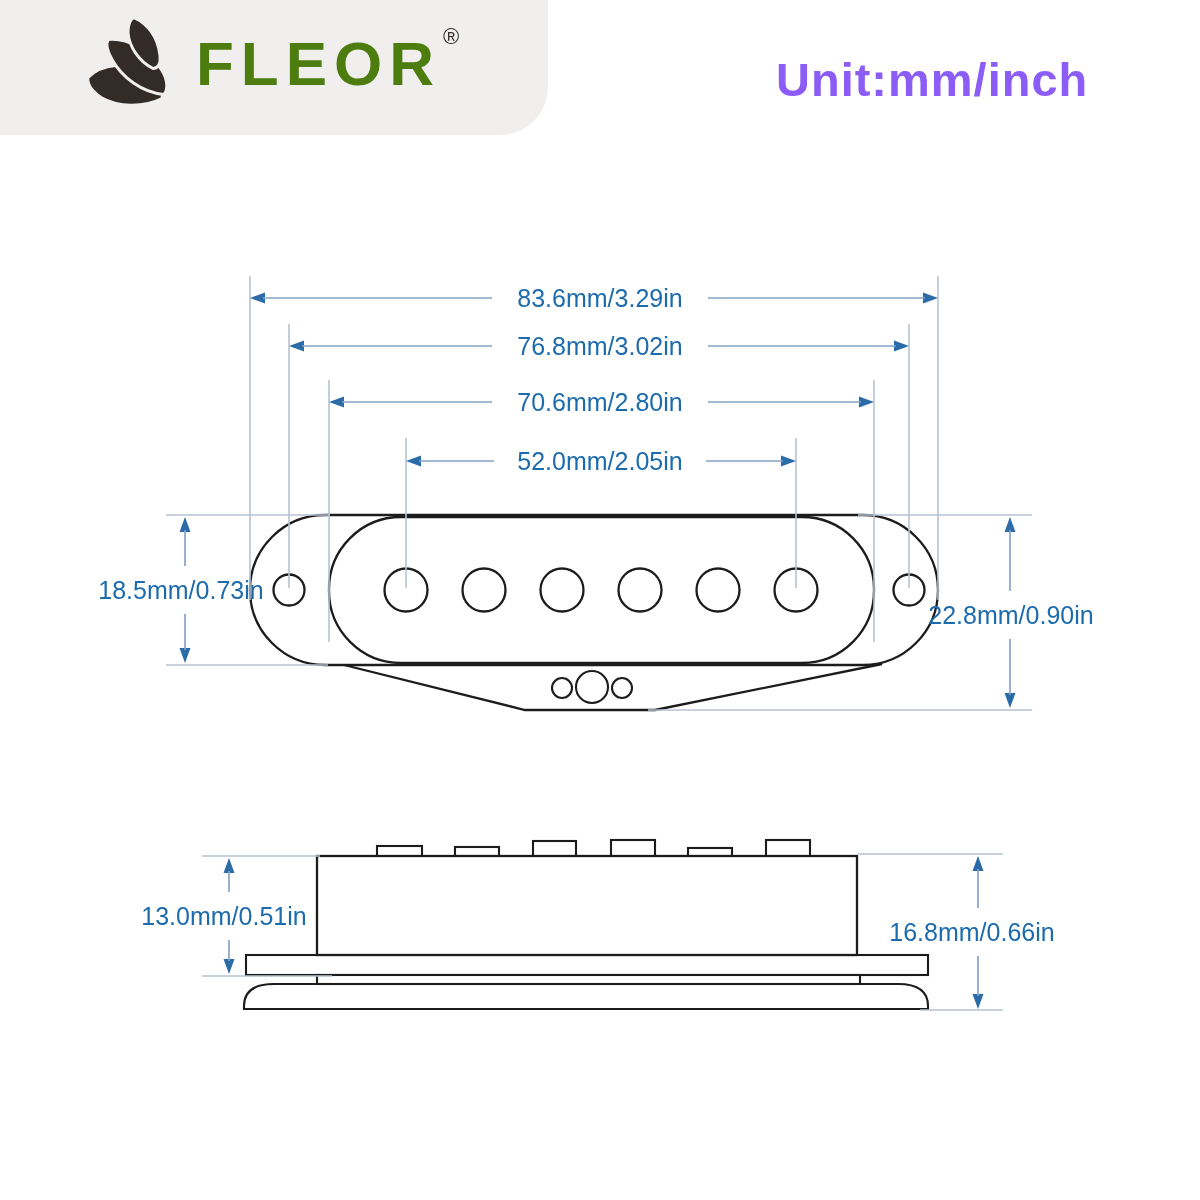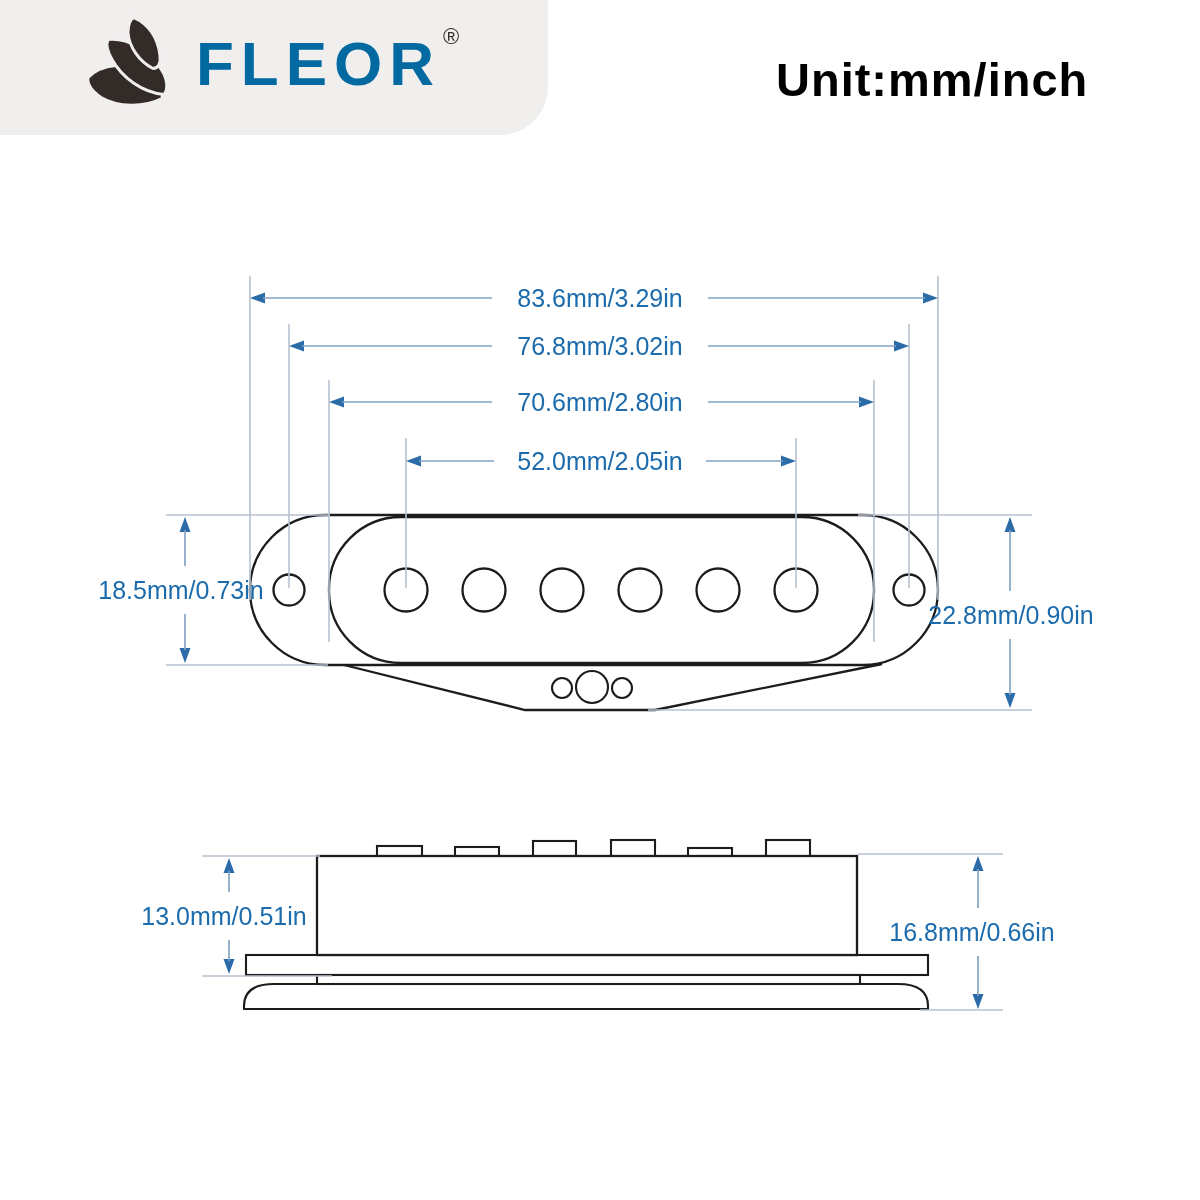--- a/index.html
+++ b/index.html
@@ -6,27 +6,27 @@
   .canvas {
     position:relative; width:1200px; height:1200px; background:#ffffff;
     font-family:"Liberation Sans", sans-serif; overflow:hidden;
   }
   .logo-box {
     position:absolute; left:0; top:0; width:548px; height:135px;
     background:#f0efee; border-bottom-right-radius:48px;
   }
   .logo-inner { position:absolute; left:84px; top:14px; display:flex; align-items:flex-start; }
   .brand-word {
-    font-weight:bold; font-size:62px; letter-spacing:7px; color:#0369a1;
+    font-weight:bold; font-size:62px; letter-spacing:7px; color:#4d7c0f;
     line-height:100px; margin-left:12px;
   }
   .reg-mark { font-size:22px; color:#332b28; line-height:22px; margin-top:12px; margin-left:2px; }
   .unit-label {
     position:absolute; left:776px; top:52px; font-size:47px; font-weight:bold;
-    color:#000000; letter-spacing:1px; white-space:nowrap;
+    color:#8b5cf6; letter-spacing:1px; white-space:nowrap;
   }
   svg.diagram { position:absolute; left:0; top:0; width:1200px; height:1200px; }
   .dim-text { font-size:25px; fill:#1c6bad; }
   .dim-line { stroke:#85a3c6; stroke-width:1.7; fill:none; }
   .ext-line { stroke:#b6c2d0; stroke-width:1.6; fill:none; }
   .arrow-head { fill:#2a6ba8; stroke:none; }
   .blk { stroke:#1c1c1c; fill:#ffffff; stroke-width:2.3; }
   .blk-thin { stroke:#1c1c1c; fill:#ffffff; stroke-width:2.1; }
 </style>
 </head>

